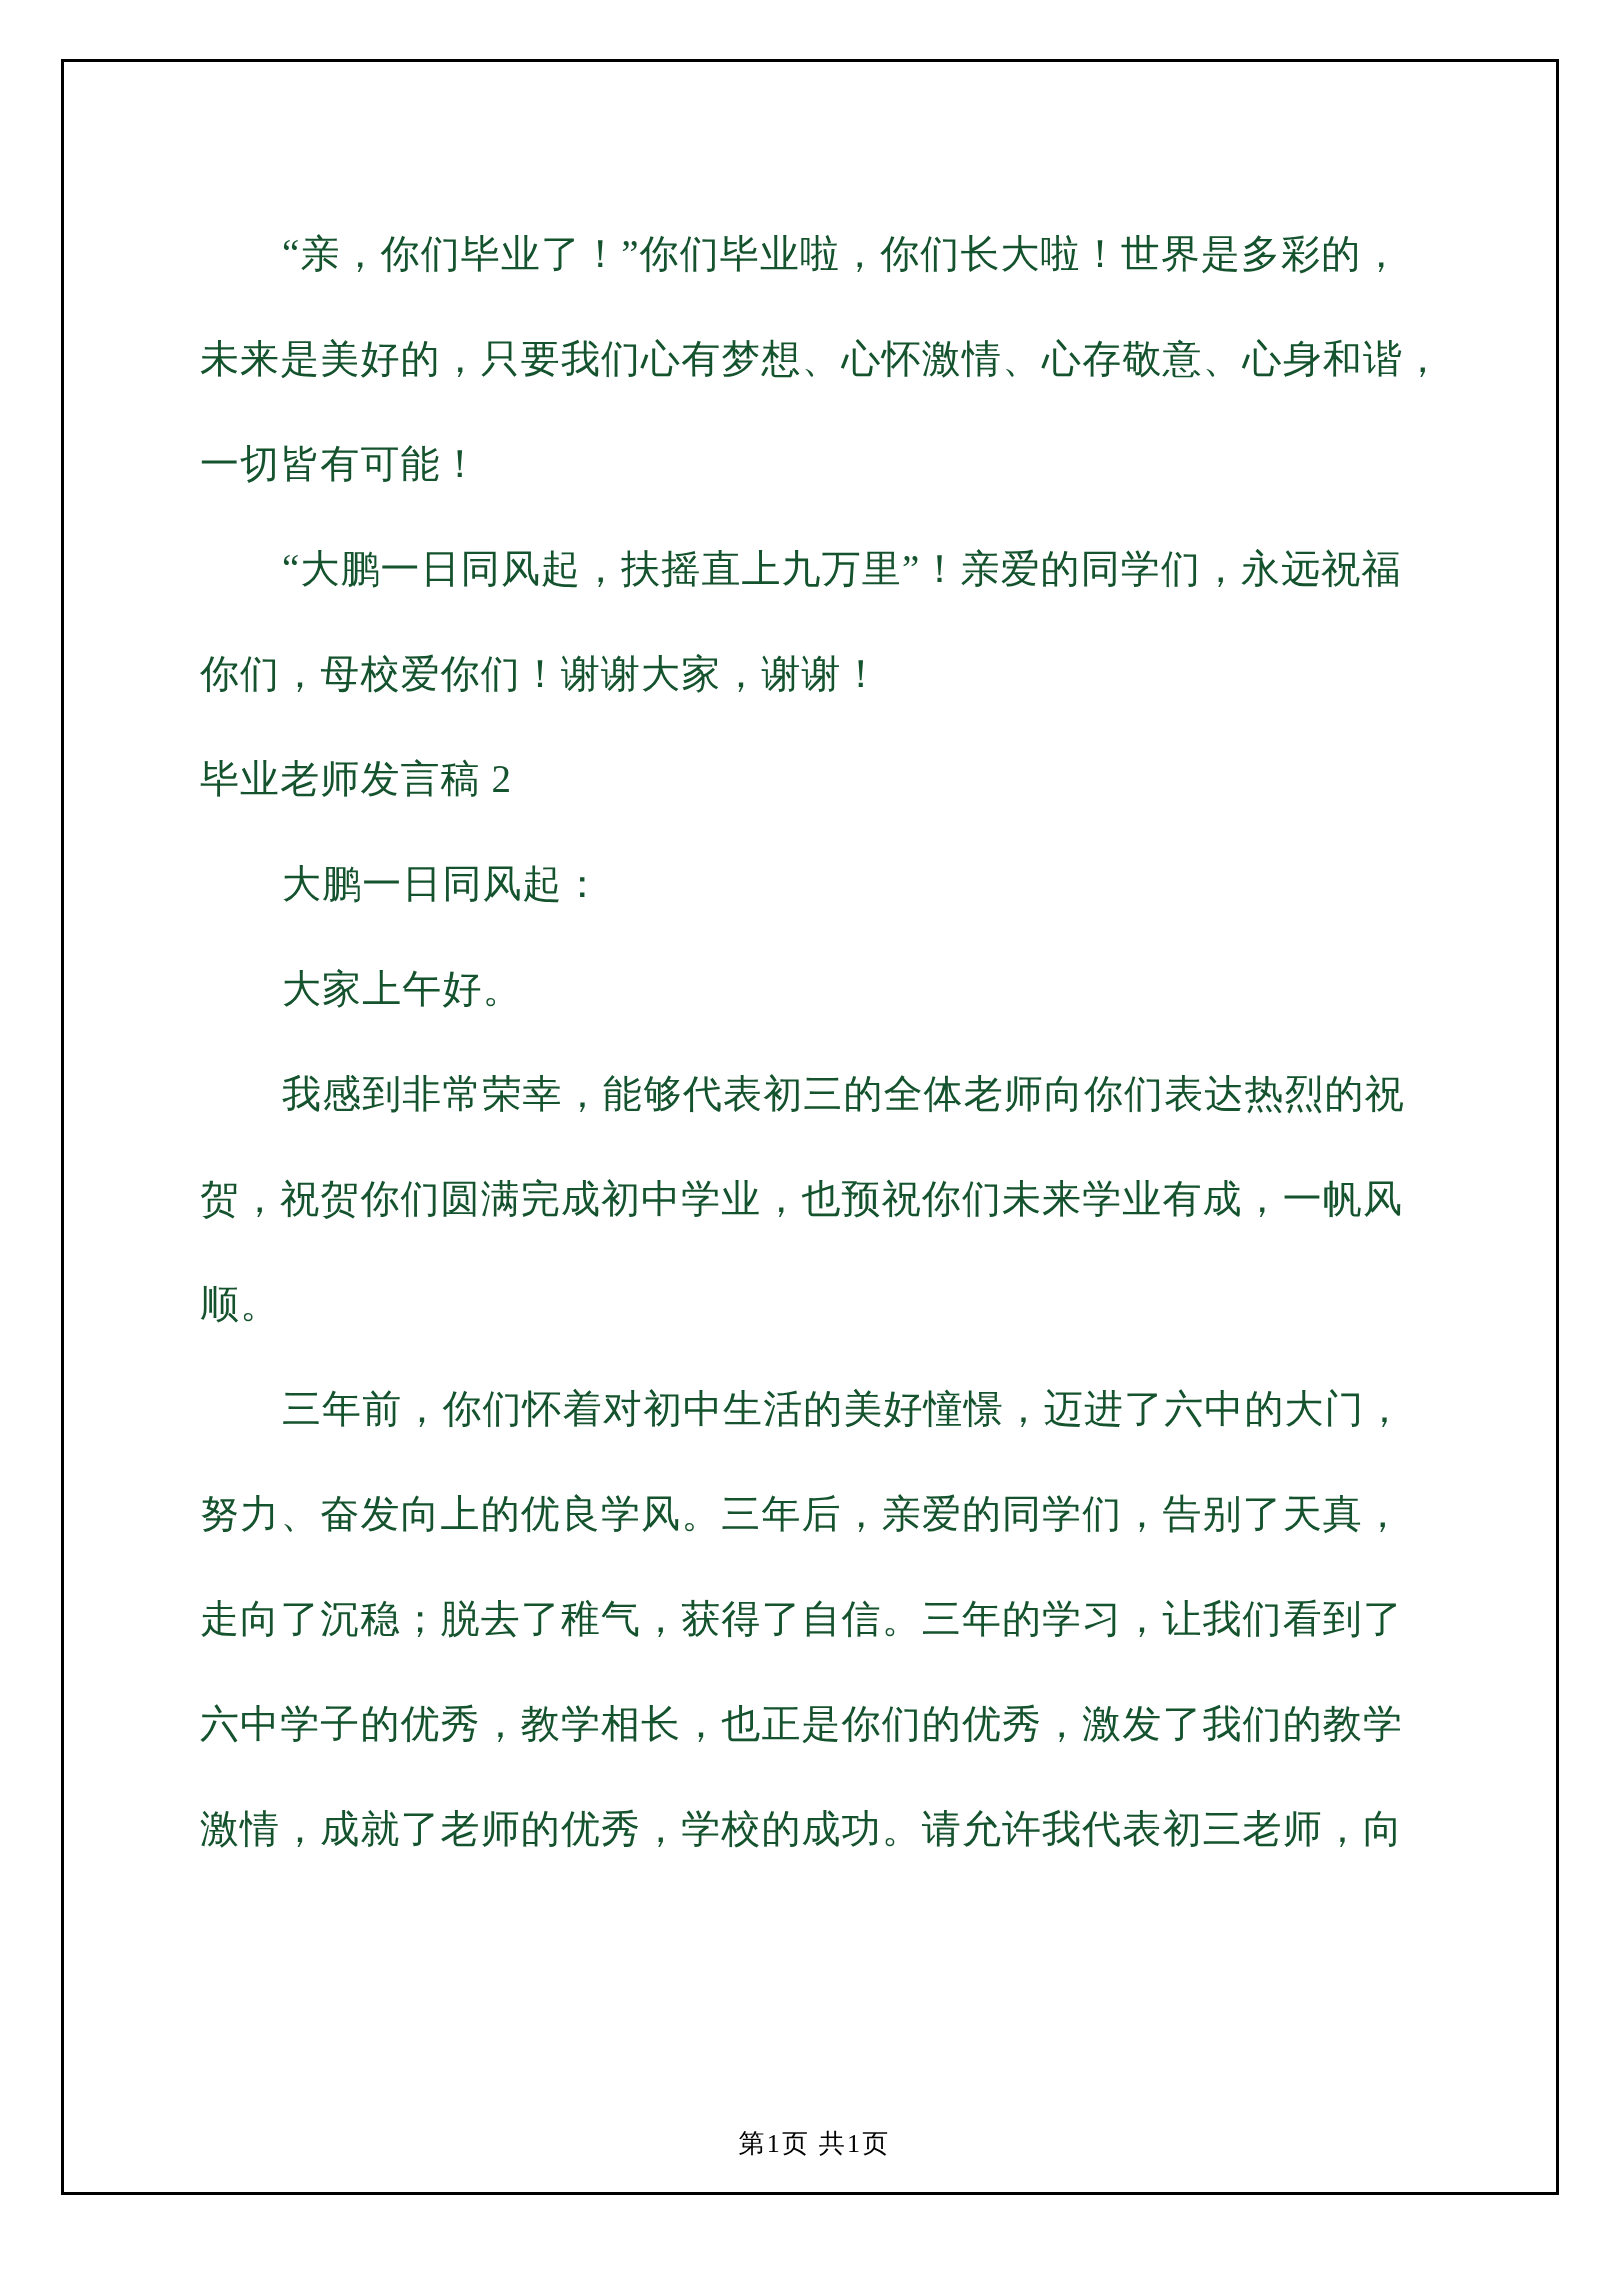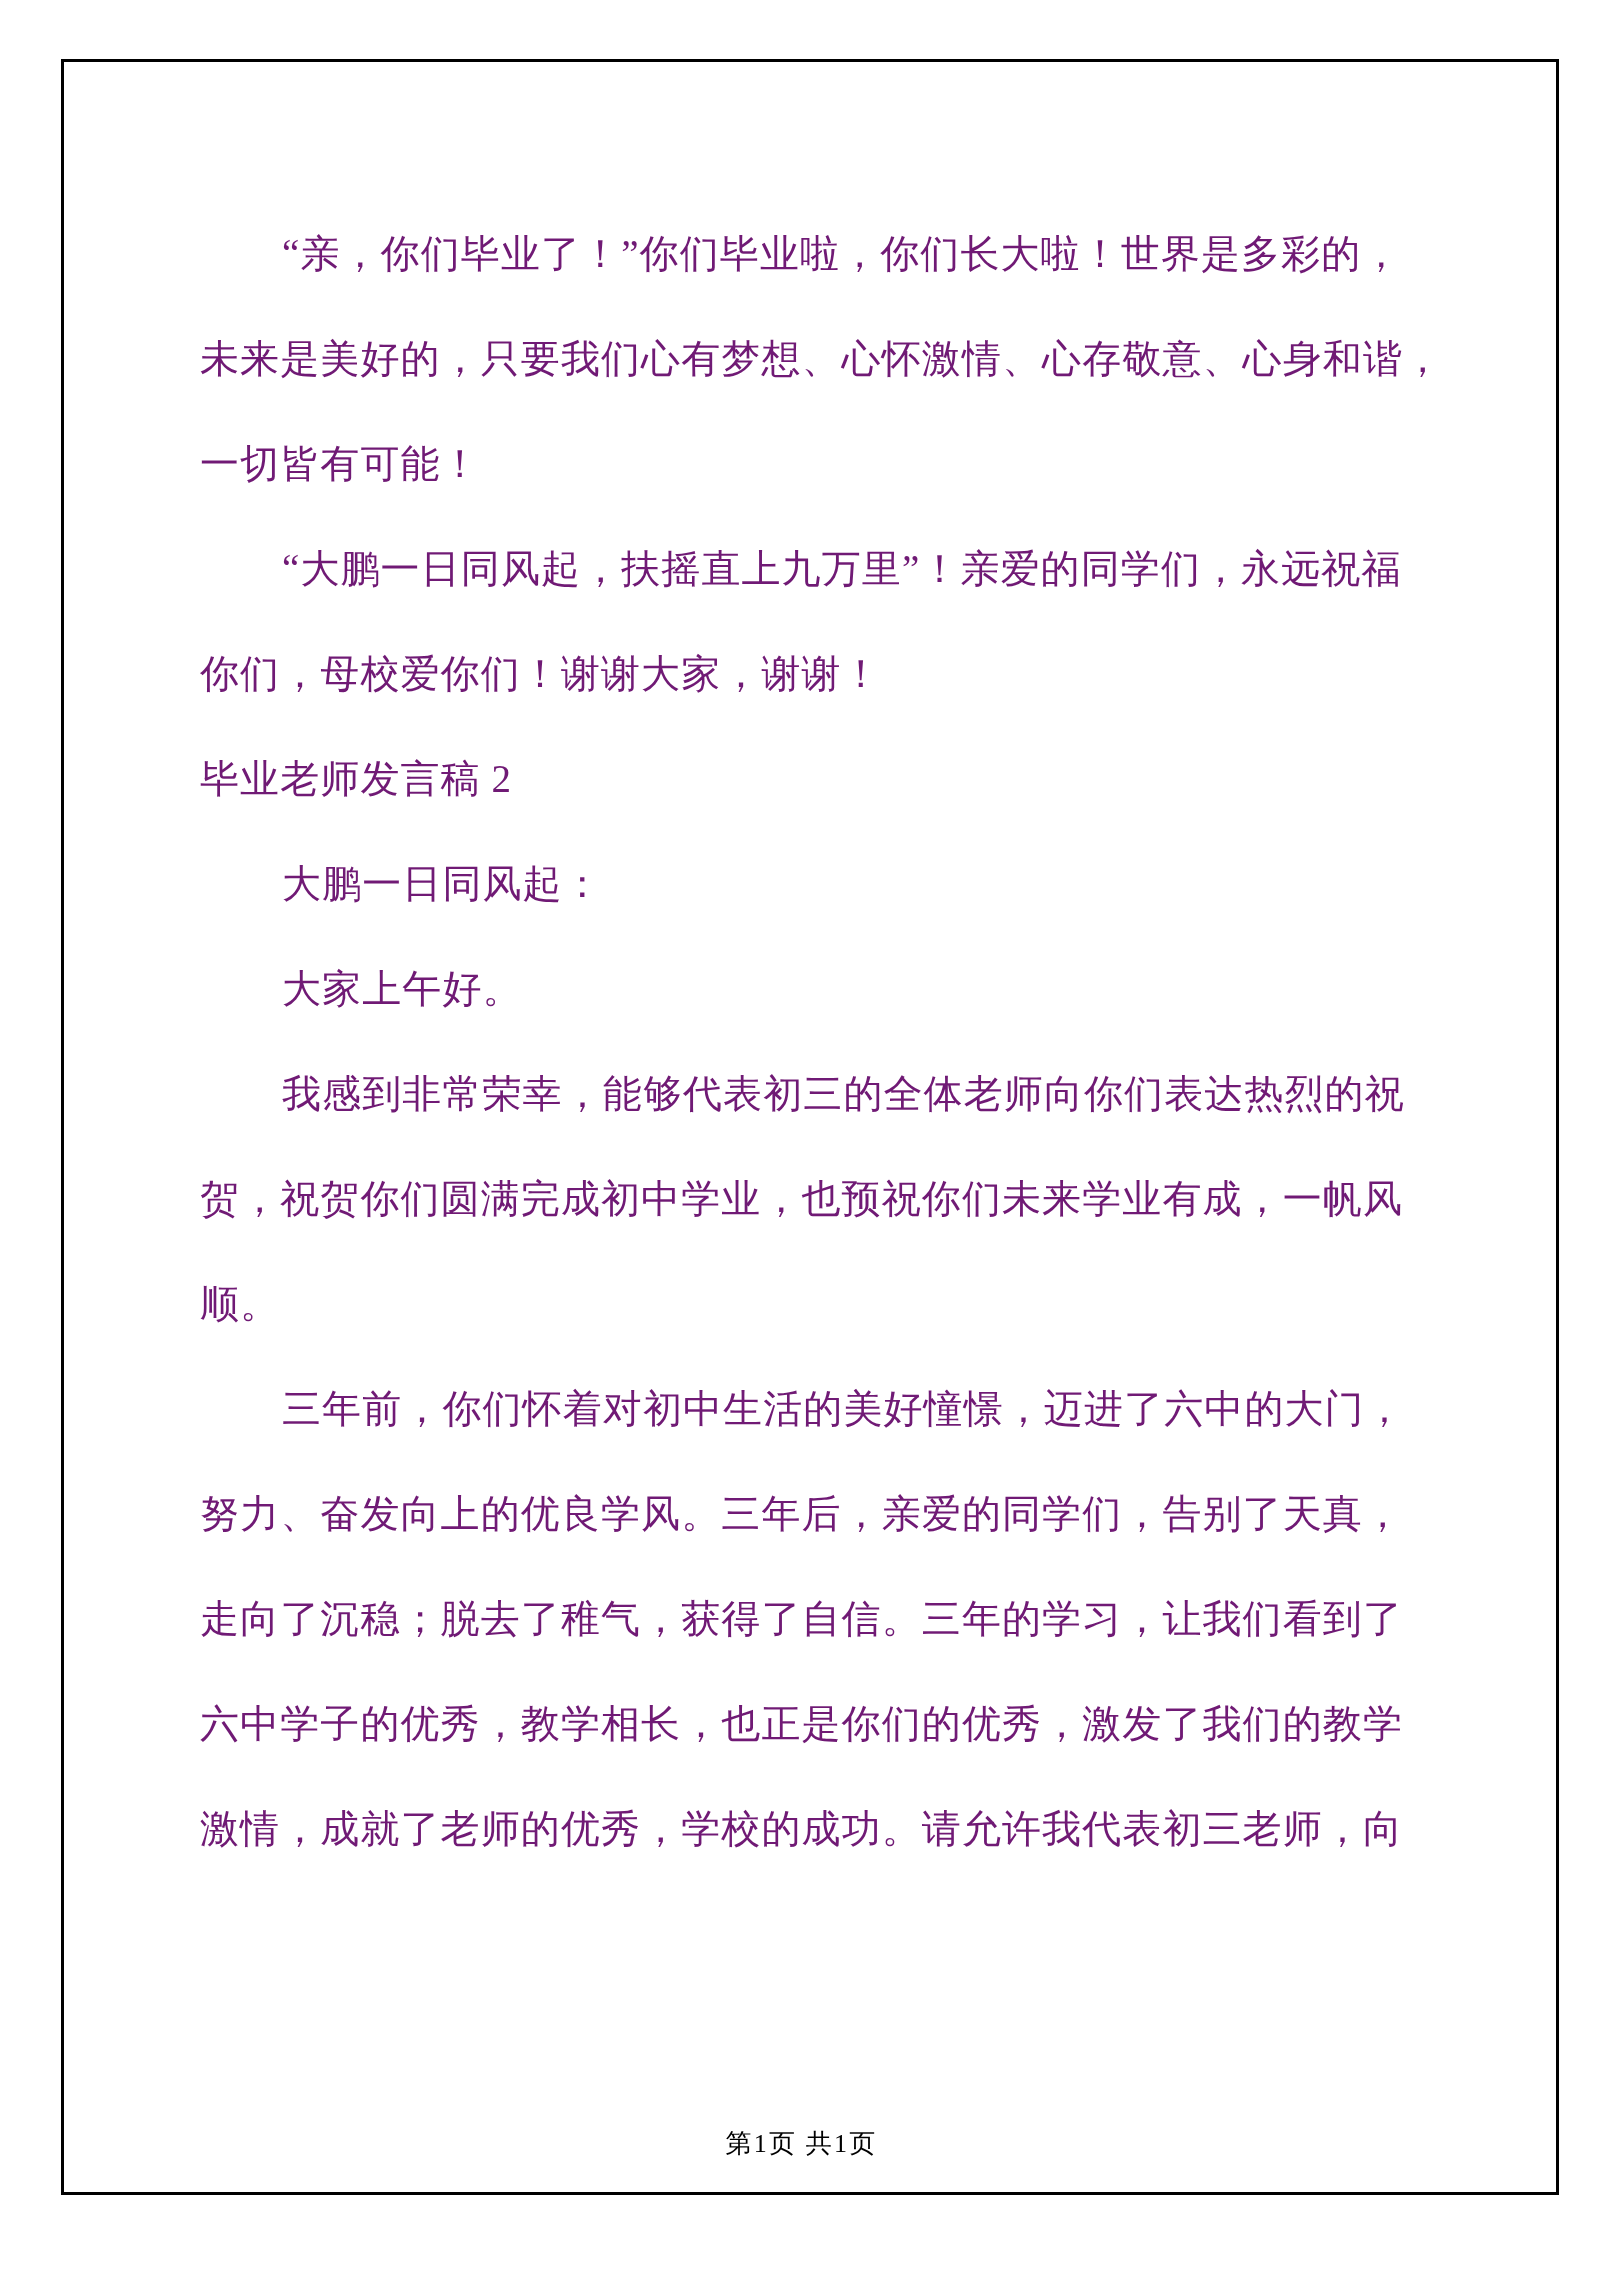--- a/index.html
+++ b/index.html
@@ -30,28 +30,28 @@
     left: 200px;
     top: 201px;
     width: 1262px;
   }
   .line {
     height: 105px;
     line-height: 105px;
     font-size: 39px;
     letter-spacing: 1.1px;
     white-space: nowrap;
-    color: #701a75;
+    color: #14532d;
   }
   .line.indent {
     padding-left: 82px;
   }
   .page-footer {
     position: absolute;
-    left: 52px;
+    left: 65px;
     width: 1499px;
     top: 2121px;
     height: 45px;
     line-height: 45px;
     text-align: center;
     font-size: 26px;
     letter-spacing: 2.2px;
     color: #000000;
   }
 </style>

